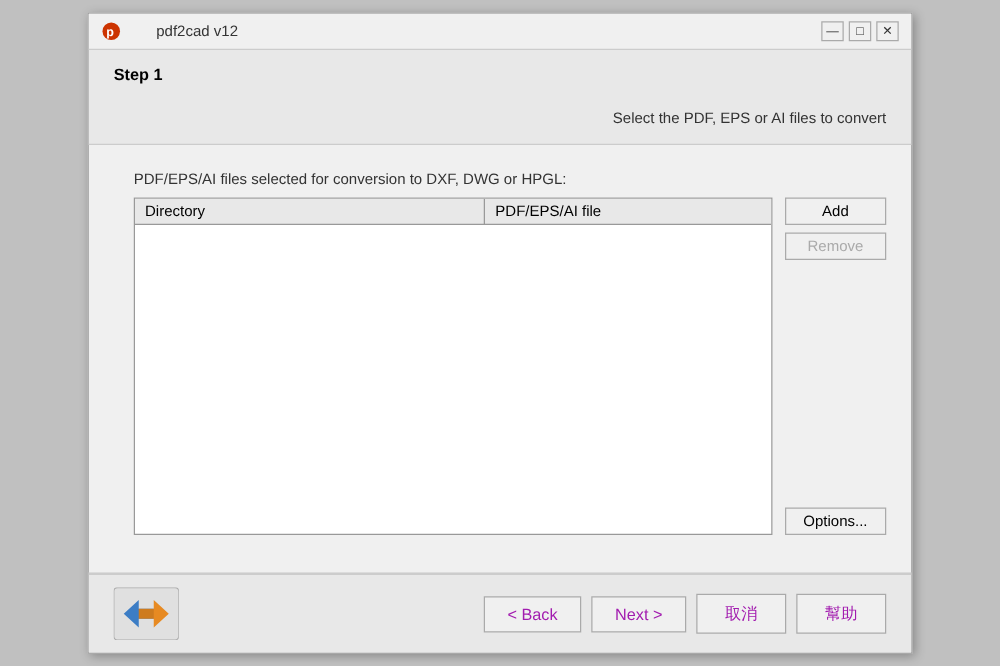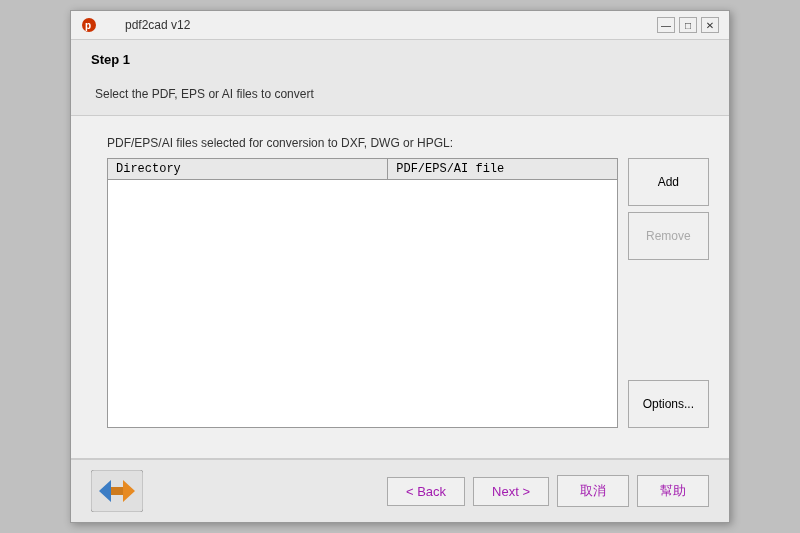--- a/index.html
+++ b/index.html
@@ -80,20 +80,21 @@
       font-weight: bold;
       font-size: 13px;
       color: #000;
       margin-bottom: 20px;
     }
 
     .step-subtitle {
       font-size: 12px;
       color: #333;
       margin-left: 4px;
+      text-align: right;
     }
 
     .content-area {
       padding: 20px 20px 10px 20px;
       margin-left: 16px;
     }
 
     .files-label {
       font-size: 12px;
       color: #333;
@@ -121,38 +122,37 @@
 
     .file-table thead tr th {
       background: #e8e8e8;
       border-bottom: 1px solid #999;
       border-right: 1px solid #999;
       padding: 3px 8px;
       font-weight: normal;
       font-size: 12px;
       text-align: left;
       color: #000;
-      font-family: Liberation Mono, monospace;
     }
 
     .file-table thead tr th:last-child {
       border-right: none;
     }
 
     .side-buttons {
       display: flex;
       flex-direction: column;
       gap: 6px;
       padding-top: 0;
     }
 
     .btn {
       background: #f0f0f0;
       border: 1px solid #aaa;
-      padding: 16px 14px;
+      padding: 3px 14px;
       font-size: 12px;
       cursor: pointer;
       min-width: 80px;
       text-align: center;
       color: #000;
     }
 
     .btn:disabled {
       color: #aaa;
       cursor: default;

